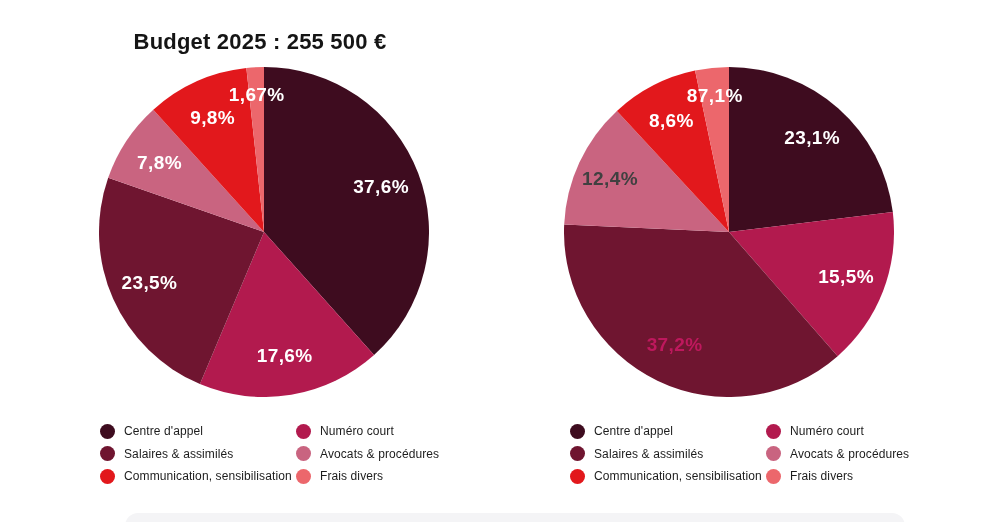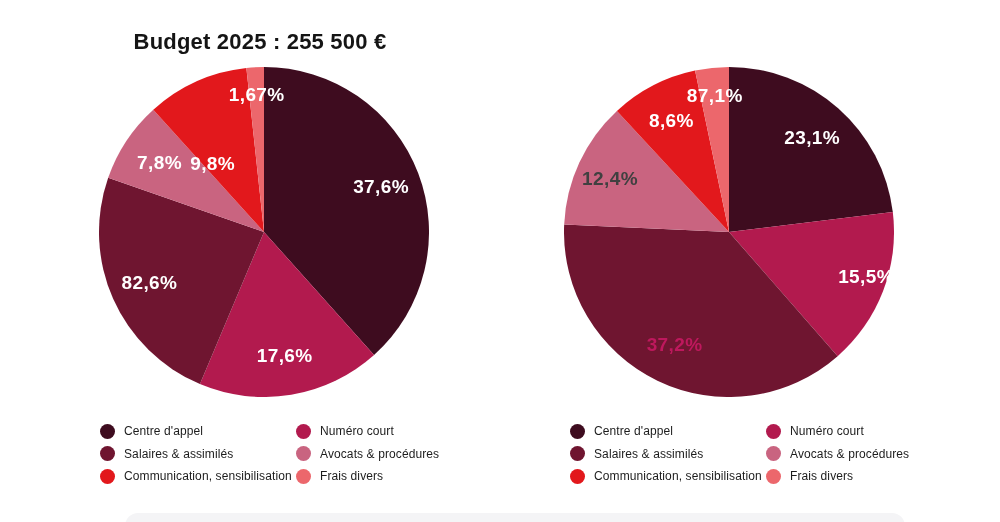--- a/index.html
+++ b/index.html
@@ -64,37 +64,37 @@
       <svg viewBox="0 0 330 330" width="330" height="330">
         <path d="M165,165 L165.00,0.00 A165,165 0 0 1 275.05,287.94 Z" fill="#3E0C1F"></path>
         <path d="M165,165 L275.05,287.94 A165,165 0 0 1 100.96,317.07 Z" fill="#B21A4E"></path>
         <path d="M165,165 L100.96,317.07 A165,165 0 0 1 9.17,110.76 Z" fill="#6F1530"></path>
         <path d="M165,165 L9.17,110.76 A165,165 0 0 1 54.28,42.67 Z" fill="#C96480"></path>
         <path d="M165,165 L54.28,42.67 A165,165 0 0 1 147.36,0.95 Z" fill="#E2181C"></path>
         <path d="M165,165 L147.36,0.95 A165,165 0 0 1 165.00,0.00 Z" fill="#EC676C"></path>
       </svg>
       <div class="pie-label" style="left: 282.1px; top: 120.2px; color: rgb(255, 255, 255);">37,6%</div>
       <div class="pie-label" style="left: 185.7px; top: 288.7px; color: rgb(255, 255, 255);">17,6%</div>
-      <div class="pie-label" style="left: 50.4px; top: 216px; color: rgb(255, 255, 255);">82,6%</div>
+      <div class="pie-label" style="left: 50.4px; top: 216px; color: rgb(255, 255, 255);">23,5%</div>
       <div class="pie-label" style="left: 60.5px; top: 95.7px; color: rgb(255, 255, 255);">7,8%</div>
-      <div class="pie-label" style="left: 113.7px; top: 50.6px; color: rgb(255, 255, 255); margin-top: 46px;">9,8%</div>
+      <div class="pie-label" style="left: 113.7px; top: 50.6px; color: rgb(255, 255, 255);">9,8%</div>
       <div class="pie-label" style="left: 157.7px; top: 28.2px; color: rgb(255, 255, 255);">1,67%</div>
     </div>
 
   <div class="pie-wrap" id="pie-1" style="left:564px">
       <svg viewBox="0 0 330 330" width="330" height="330">
         <path d="M165,165 L165.00,0.00 A165,165 0 0 1 328.80,145.11 Z" fill="#3E0C1F"></path>
         <path d="M165,165 L328.80,145.11 A165,165 0 0 1 273.64,289.19 Z" fill="#B21A4E"></path>
         <path d="M165,165 L273.64,289.19 A165,165 0 0 1 0.17,157.49 Z" fill="#6F1530"></path>
         <path d="M165,165 L0.17,157.49 A165,165 0 0 1 52.90,43.93 Z" fill="#C96480"></path>
         <path d="M165,165 L52.90,43.93 A165,165 0 0 1 131.07,3.53 Z" fill="#E2181C"></path>
         <path d="M165,165 L131.07,3.53 A165,165 0 0 1 165.00,0.00 Z" fill="#EC676C"></path>
       </svg>
       <div class="pie-label" style="left: 248.2px; top: 71.1px; color: rgb(255, 255, 255);">23,1%</div>
-      <div class="pie-label" style="left: 282.1px; top: 209.8px; color: rgb(255, 255, 255); margin-left: 20px;">15,5%</div>
+      <div class="pie-label" style="left: 282.1px; top: 209.8px; color: rgb(255, 255, 255);">15,5%</div>
       <div class="pie-label" style="left: 110.6px; top: 278px; color: #be185d;">37,2%</div>
       <div class="pie-label" style="left: 46px; top: 112.2px; color: #404040;">12,4%</div>
       <div class="pie-label" style="left: 107.4px; top: 53.6px; color: rgb(255, 255, 255);">8,6%</div>
       <div class="pie-label" style="left: 150.8px; top: 28.8px; color: rgb(255, 255, 255);">87,1%</div>
     </div>
 
   <div class="legend" id="legend-0" style="left:100px">
   <div class="legend-item">
     <span class="legend-dot" style="background: rgb(62, 12, 31);"></span>
     <span class="legend-label">Centre d'appel</span>

